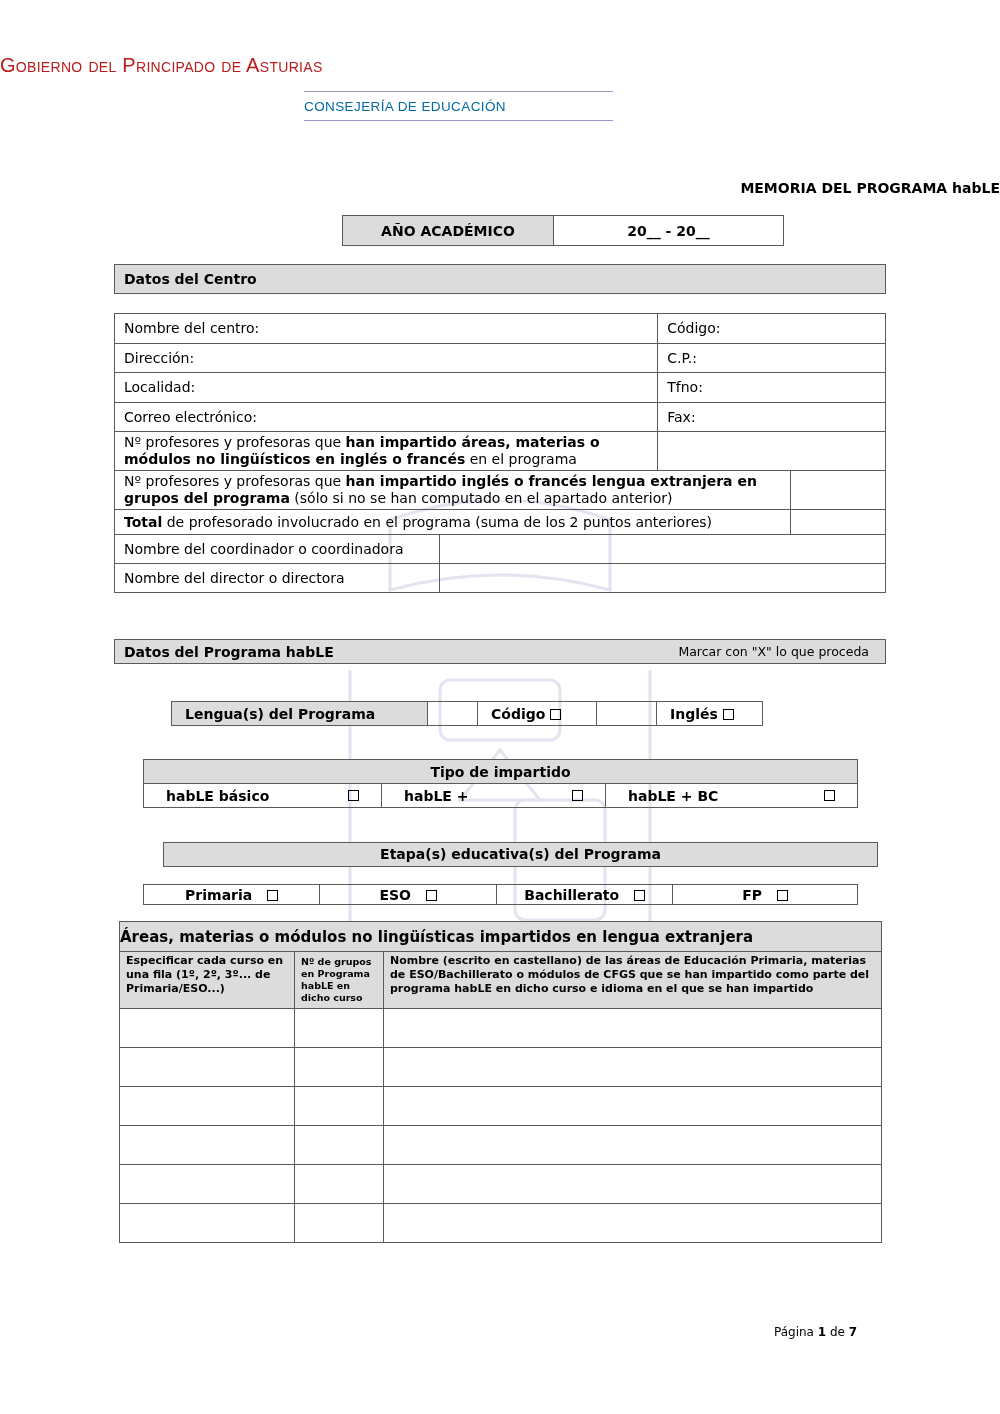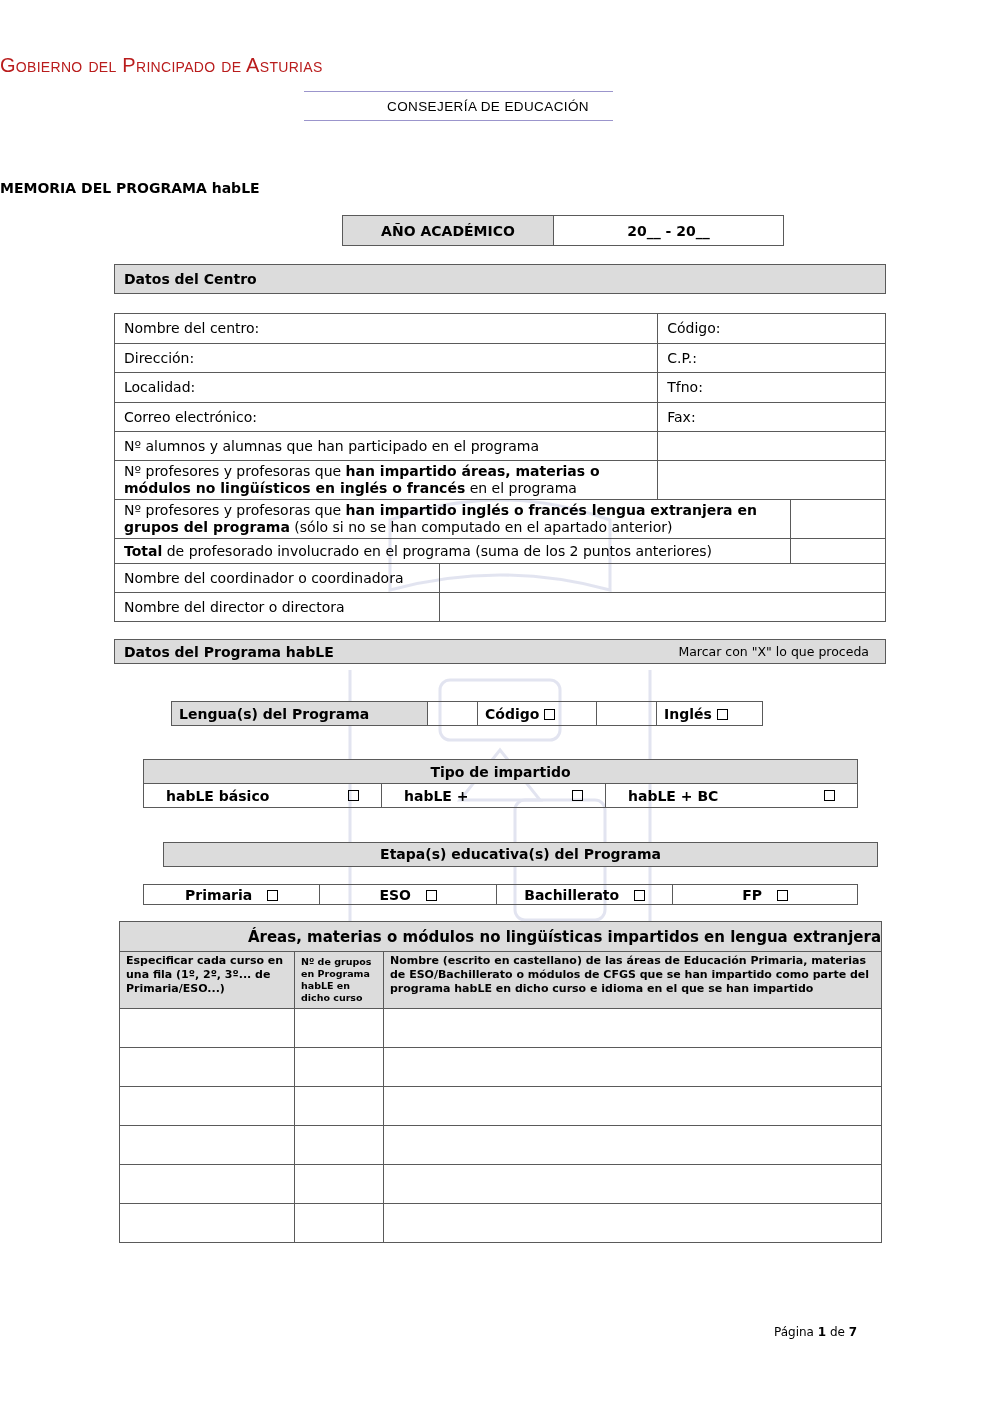--- a/index.html
+++ b/index.html
@@ -5,52 +5,52 @@
   * { box-sizing: border-box; margin: 0; padding: 0; }
   html, body { width: 1000px; height: 1414px; background: #ffffff; }
   body { position: relative; font-family: "DejaVu Sans", sans-serif; color: #000; overflow: hidden; }
 
   .abs { position: absolute; }
 
   
   .gov-title { left: 0; width: 800px; top: 54px; color: #b91c1c;
     font-family: "Liberation Sans", sans-serif; font-size: 20px; letter-spacing: 0.3px; font-variant: small-caps; }
   .rule { left: 304px; width: 309px; height: 1px; background: #9b95cc; }
-  .consejeria { left: 304px; width: 309px; top: 99px; text-align: right; padding-right: 24px; color: #000000;
+  .consejeria { left: 304px; width: 309px; top: 99px; padding-right: 24px; color: #0369a1;
     font-family: "Liberation Sans", sans-serif; font-size: 13.5px; letter-spacing: 0.4px; }
 
-  .doc-title { left: 0; width: 1000px; top: 180px; text-align: left; font-weight: bold; font-size: 14px; padding-left: 0; }
+  .doc-title { left: 0; width: 1000px; top: 180px; text-align: right; font-weight: bold; font-size: 14px; padding-left: 0; }
   .doc-title span { position: relative; left: 0px; }
 
   table { border-collapse: collapse; }
   td, th { border: 1px solid #5a5a5a; }
   .gray { background: #dcdcdc; margin-top: 39px; }
 
   .year-table { left: 342px; top: 215px; width: 442px; height: 31px; font-size: 14px; font-weight: bold; }
   .year-table td { text-align: center; }
 
   .section-bar { left: 114px; width: 772px; border: 1px solid #5a5a5a; background: #dcdcdc; font-weight: bold; font-size: 14px; padding-left: 9px; display: flex; align-items: center; justify-content: space-between; padding-right: 16px; }
   .section-bar .note { font-weight: normal; font-size: 12.5px; }
 
   .centro-table { left: 114px; top: 313px; width: 772px; font-size: 14px; }
   .centro-table td { padding: 0 9px; vertical-align: middle; line-height: 17px; }
 
   .lang-table { left: 171px; top: 701px; width: 592px; height: 25px; font-size: 14px; font-weight: bold; }
-  .lang-table td { padding: 0 7px; }
+  .lang-table td { padding: 0 13px; }
 
   .tipo-table { left: 143px; top: 759px; width: 715px; font-size: 14px; font-weight: bold; }
   .tipo-table td { height: 24px; padding: 0 22px; }
 
   .etapa-bar { left: 143px; top: 842px; width: 715px; height: 25px; border: 1px solid #5a5a5a; background: #dcdcdc;
     font-weight: bold; font-size: 14px; text-align: center; line-height: 23px; margin-left: 20px; }
   .etapa-table { left: 143px; top: 884px; width: 715px; height: 21px; font-size: 14px; font-weight: bold; }
   .etapa-table td { text-align: center; }
 
   .areas-table { left: 119px; top: 921px; width: 763px; font-size: 11px; }
-  .areas-table .big { font-size: 15px; font-weight: bold; text-align: right; height: 30px; background: #dcdcdc; }
+  .areas-table .big { font-size: 15px; font-weight: bold; text-align: left; height: 30px; background: #dcdcdc; }
   .areas-table .hdr td { font-weight: bold; vertical-align: top; padding: 2px 6px; line-height: 14px; background: #dcdcdc; height: 57px; }
   .areas-table .hdr .small { font-size: 9.5px; line-height: 12px; padding-top: 4px; }
   .areas-table .row td { height: 39px; }
 
   .cb { display: inline-block; width: 11px; height: 11px; border: 1px solid #000; vertical-align: -1px; }
 
   .footer { left: 774px; top: 1325px; font-size: 12px; }
 
   .watermark { left: 330px; top: 500px; width: 340px; height: 430px; opacity: 0.12; pointer-events: none; }
 </style>
@@ -103,24 +103,20 @@
     <td colspan="2">Dirección:</td>
     <td colspan="2">C.P.:</td>
   </tr>
   <tr style="height:30px">
     <td colspan="2">Localidad:</td>
     <td colspan="2">Tfno:</td>
   </tr>
   <tr style="height:29px">
     <td colspan="2">Correo electrónico:</td>
     <td colspan="2">Fax:</td>
-  </tr>
-  <tr style="height:29px">
-    <td colspan="2">Nº alumnos y alumnas que han participado en el programa</td>
-    <td colspan="2"></td>
   </tr>
   <tr style="height:39px">
     <td colspan="2"><span>Nº profesores y profesoras que </span><b>han impartido áreas, materias o módulos no lingüísticos en inglés o francés</b><span> en el programa</span></td>
     <td colspan="2"></td>
   </tr>
   <tr style="height:39px">
     <td colspan="3"><span>Nº profesores y profesoras que </span><b>han impartido inglés o francés lengua extranjera en grupos del programa</b><span> (sólo si no se han computado en el apartado anterior)</span></td>
     <td></td>
   </tr>
   <tr style="height:25px">

